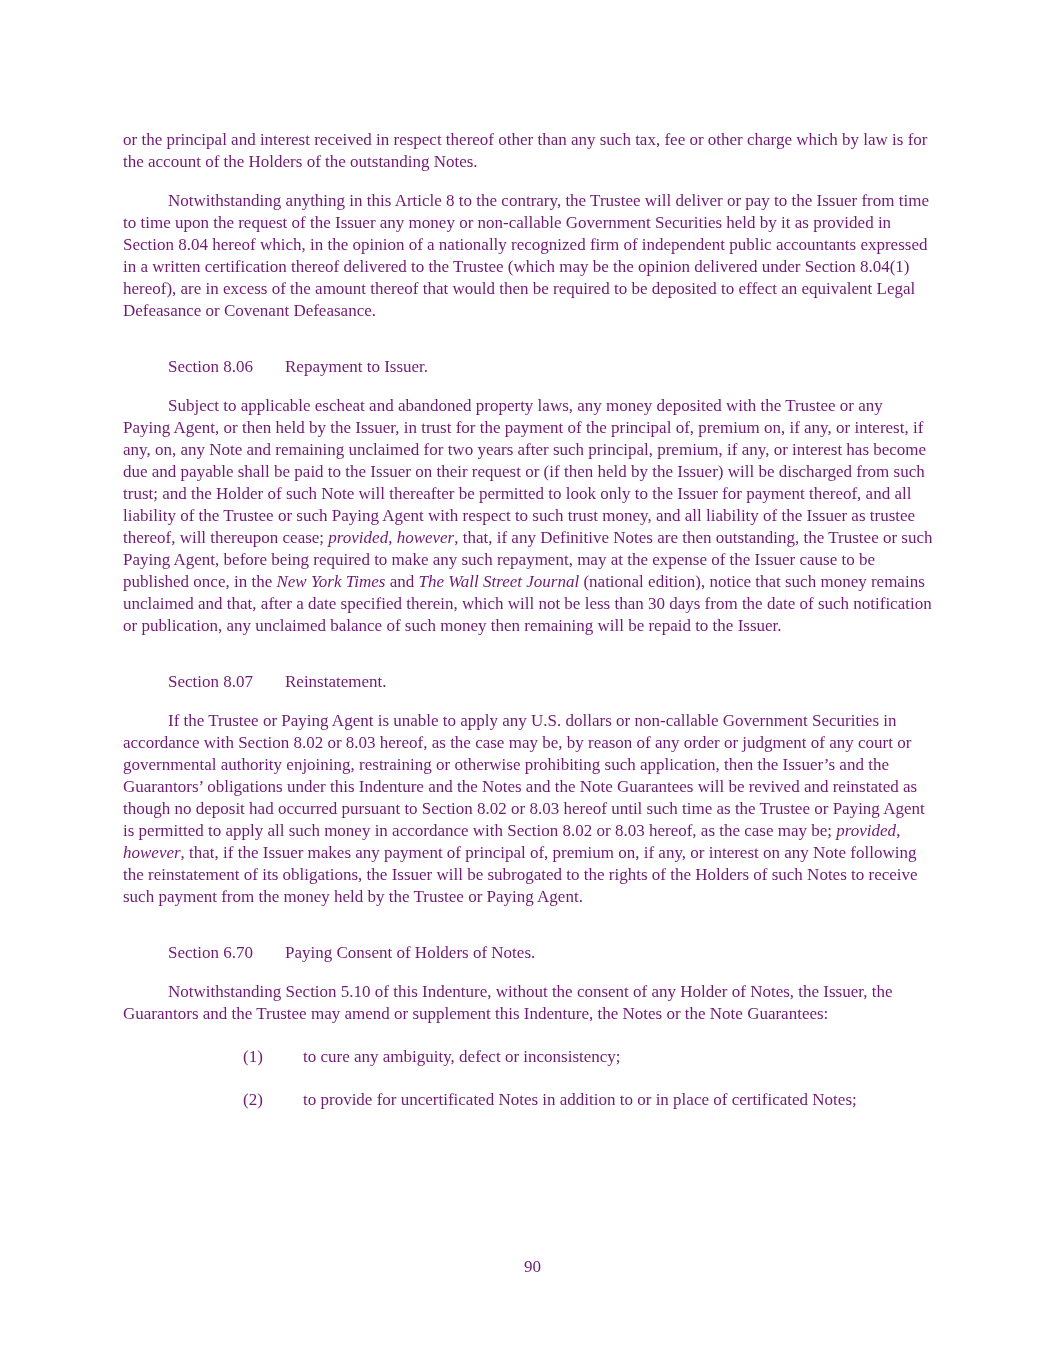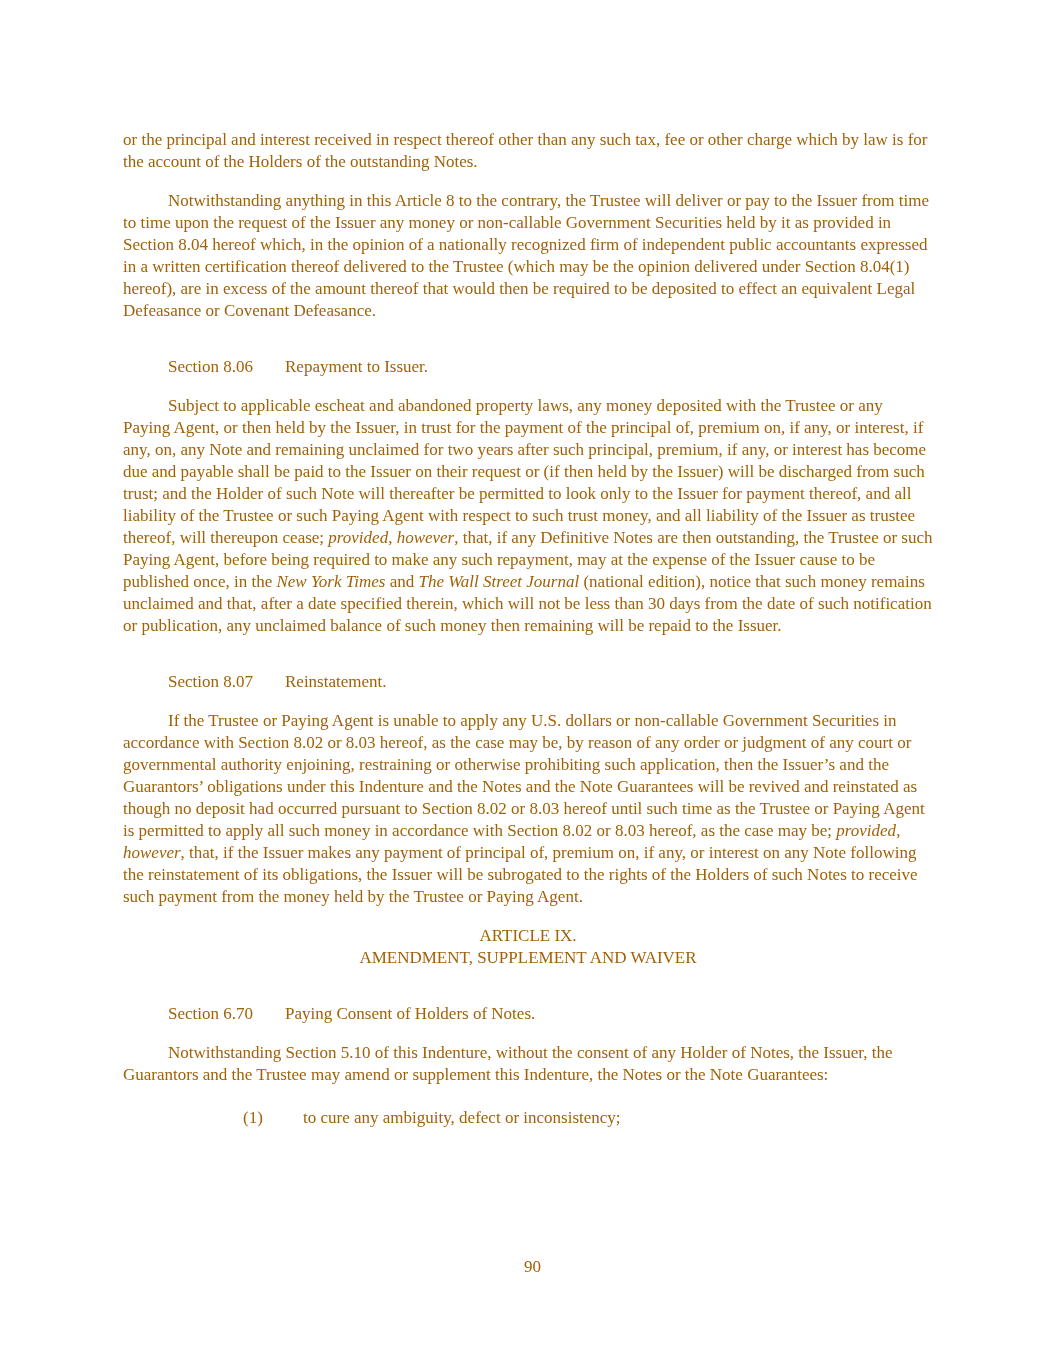--- a/index.html
+++ b/index.html
@@ -11,21 +11,21 @@
     position: relative;
     width: 1055px;
     height: 1365px;
     margin: 0 auto;
     background: #ffffff;
     box-sizing: border-box;
     padding: 129px 122px 0 123px;
     font-family: "Liberation Serif", "DejaVu Serif", serif;
     font-size: 17px;
     line-height: 22px;
-    color: #a16207;
+    color: #701a75;
     overflow: hidden;
   }
   .para {
     margin: 17px 0 0 0;
     text-indent: 45px;
     text-align: left;
   }
   .para.no-indent {
     margin-top: 0;
     text-indent: 0;
@@ -73,31 +73,30 @@
   </p>
 
   <p class="para"><span>Subject to applicable escheat and abandoned property laws, any money deposited with the Trustee or any Paying Agent, or then held by the Issuer, in trust for the payment of the principal of, premium on, if any, or interest, if any, on, any Note and remaining unclaimed for two years after such principal, premium, if any, or interest has become due and payable shall be paid to the Issuer on their request or (if then held by the Issuer) will be discharged from such trust; and the Holder of such Note will thereafter be permitted to look only to the Issuer for payment thereof, and all liability of the Trustee or such Paying Agent with respect to such trust money, and all liability of the Issuer as trustee thereof, will thereupon cease; </span><span class="italic">provided</span><span>, </span><span class="italic">however</span><span>, that, if any Definitive Notes are then outstanding, the Trustee or such Paying Agent, before being required to make any such repayment, may at the expense of the Issuer cause to be published once, in the </span><span class="italic">New York Times</span><span> and </span><span class="italic">The Wall Street Journal</span><span> (national edition), notice that such money remains unclaimed and that, after a date specified therein, which will not be less than 30 days from the date of such notification or publication, any unclaimed balance of such money then remaining will be repaid to the Issuer.</span></p>
 
   <p class="section-heading">
     <span class="sec-num">Section 8.07</span><span class="sec-title">Reinstatement.</span>
   </p>
 
   <p class="para"><span>If the Trustee or Paying Agent is unable to apply any U.S. dollars or non-callable Government Securities in accordance with Section 8.02 or 8.03 hereof, as the case may be, by reason of any order or judgment of any court or governmental authority enjoining, restraining or otherwise prohibiting such application, then the Issuer’s and the Guarantors’ obligations under this Indenture and the Notes and the Note Guarantees will be revived and reinstated as though no deposit had occurred pursuant to Section 8.02 or 8.03 hereof until such time as the Trustee or Paying Agent is permitted to apply all such money in accordance with Section 8.02 or 8.03 hereof, as the case may be; </span><span class="italic">provided</span><span>, </span><span class="italic">however</span><span>, that, if the Issuer makes any payment of principal of, premium on, if any, or interest on any Note following the reinstatement of its obligations, the Issuer will be subrogated to the rights of the Holders of such Notes to receive such payment from the money held by the Trustee or Paying Agent.</span></p>
 
-  <div class="article-heading">
-    <div>ARTICLE IX.</div>
-    <div>AMENDMENT, SUPPLEMENT AND WAIVER</div>
-  </div>
 
   <p class="section-heading">
     <span class="sec-num">Section 6.70</span><span class="sec-title">Paying Consent of Holders of Notes.</span>
   </p>
 
   <p class="para"><span>Notwithstanding Section 5.10 of this Indenture, without the consent of any Holder of Notes, the Issuer, the Guarantors and the Trustee may amend or supplement this Indenture, the Notes or the Note Guarantees:</span></p>
 
   <div class="list-item">
     <span class="list-marker">(1)</span><span class="list-text">to cure any ambiguity, defect or inconsistency;</span>
   </div>
 
+  <div class="list-item">
+    <span class="list-marker">(2)</span><span class="list-text">to provide for uncertificated Notes in addition to or in place of certificated Notes;</span>
+  </div>
 
   <div class="page-number">90</div>
 
 </div>
 
 </body></html>

